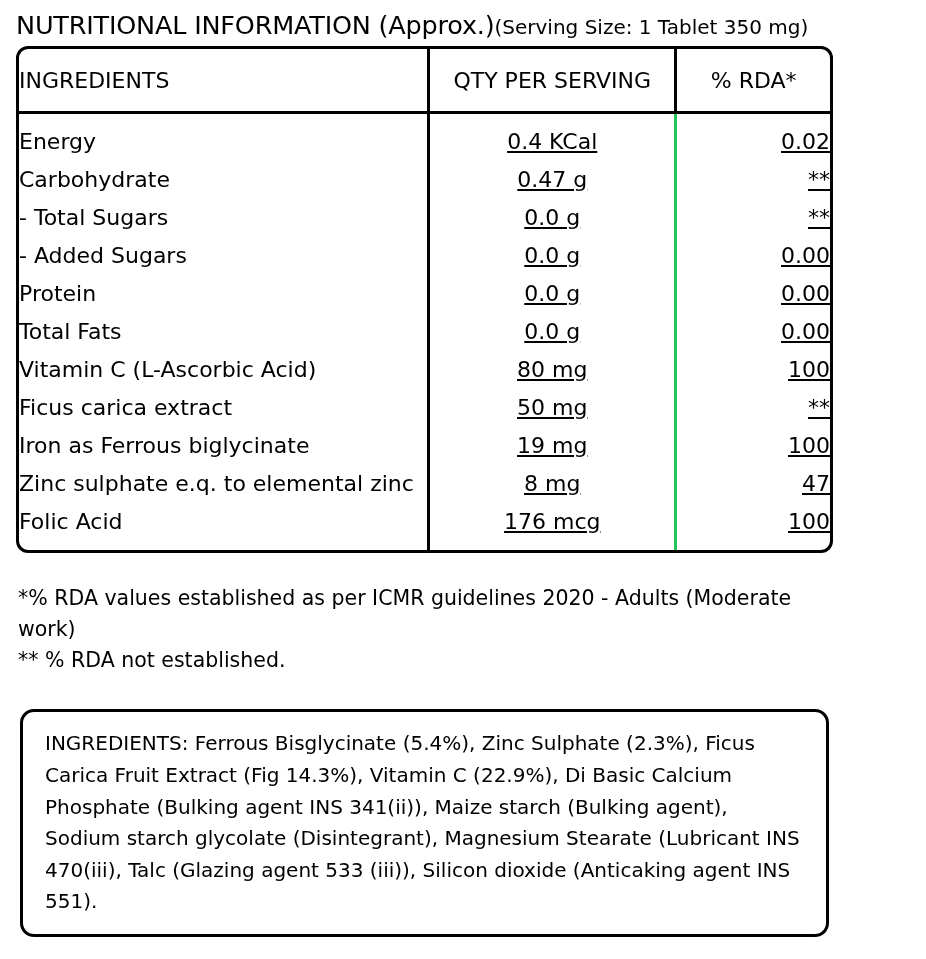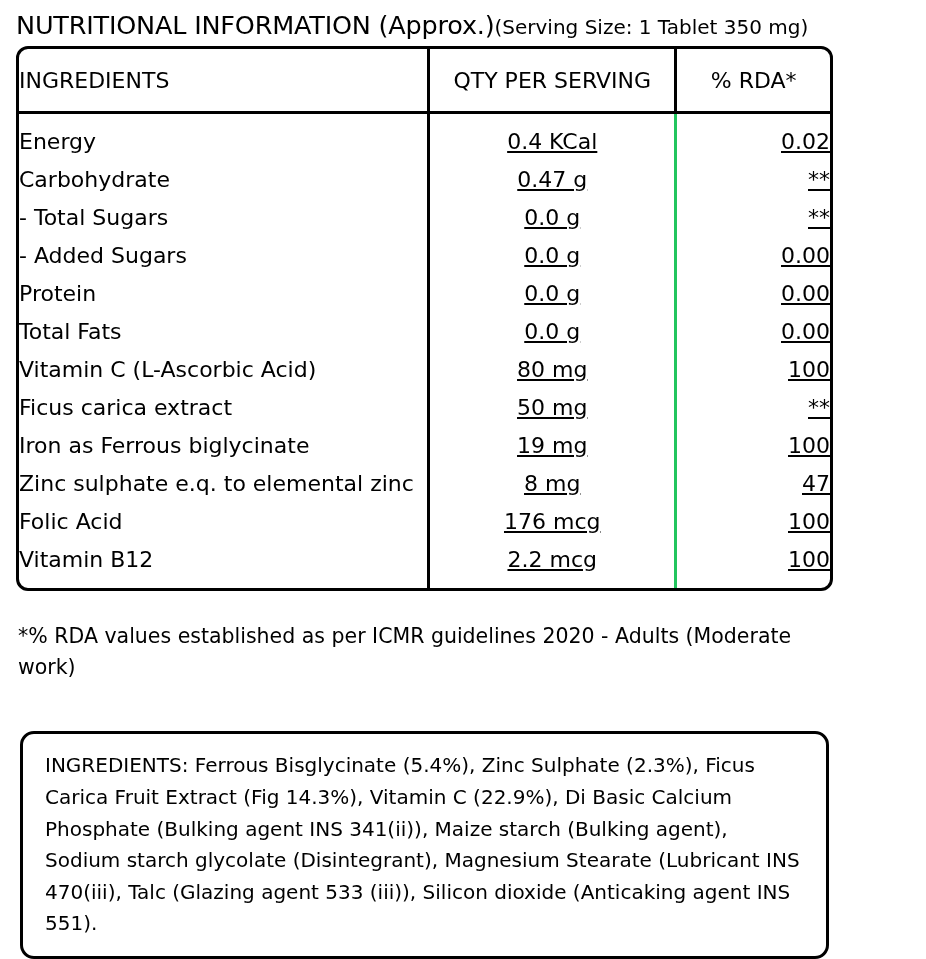--- a/index.html
+++ b/index.html
@@ -101,21 +101,21 @@
 
   
   .footnotes {
     margin: 30px 4px 0 4px;
     font-size: 20.5px;
     line-height: 1.52;
   }
 
   
   .ing-box {
-    margin: 48px 6px 0 6px;
+    margin: 33px 6px 0 6px;
     border: 3px solid #000;
     border-radius: 14px;
     padding: 16px 20px 16px 22px;
     font-size: 20px;
     line-height: 1.58;
   }
   .ing-box .lead { }
 </style>
 </head>
 <body>
@@ -190,30 +190,26 @@
         <tr>
           <td class="td-ing">Zinc sulphate e.q. to elemental zinc</td>
           <td class="td-qty">8 mg</td>
           <td class="td-rda">47</td>
         </tr>
         <tr>
           <td class="td-ing">Folic Acid</td>
           <td class="td-qty">176 mcg</td>
           <td class="td-rda">100</td>
         </tr>
-        <tr>
-          <td class="td-ing">Vitamin B12</td>
-          <td class="td-qty">2.2 mcg</td>
-          <td class="td-rda">100</td>
-        </tr>
       </tbody>
     </table>
   </div>
 
   <div class="footnotes">
     <div>*% RDA values established as per ICMR guidelines 2020 - Adults (Moderate work)</div>
+    <div>** % RDA not established.</div>
   </div>
 
   <div class="ing-box">
     <span class="lead">INGREDIENTS: Ferrous Bisglycinate (5.4%), Zinc Sulphate (2.3%), Ficus Carica Fruit Extract (Fig 14.3%), Vitamin C (22.9%), Di Basic Calcium Phosphate (Bulking agent INS 341(ii)), Maize starch (Bulking agent), Sodium starch glycolate (Disintegrant), Magnesium Stearate (Lubricant INS 470(iii), Talc (Glazing agent 533 (iii)), Silicon dioxide (Anticaking agent INS 551).</span>
   </div>
 
 </div>
 
 </body></html>

